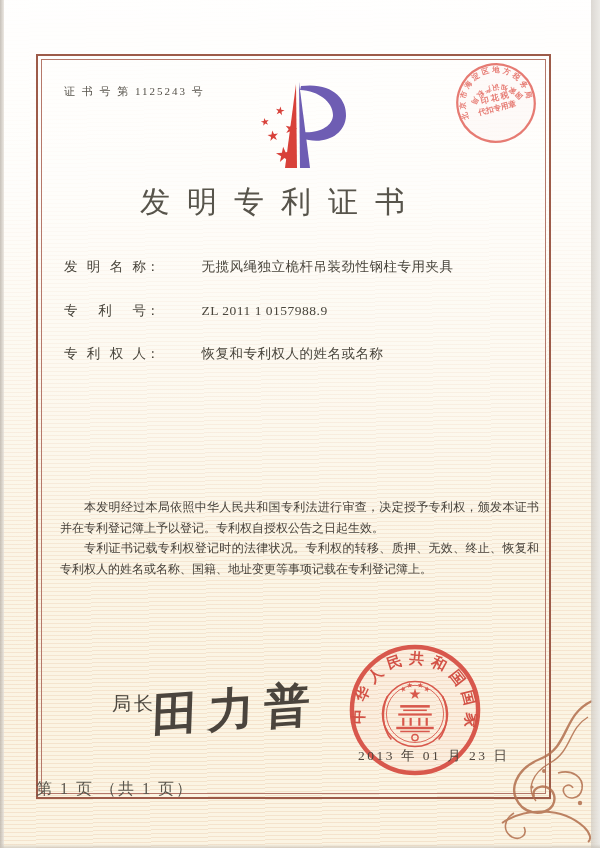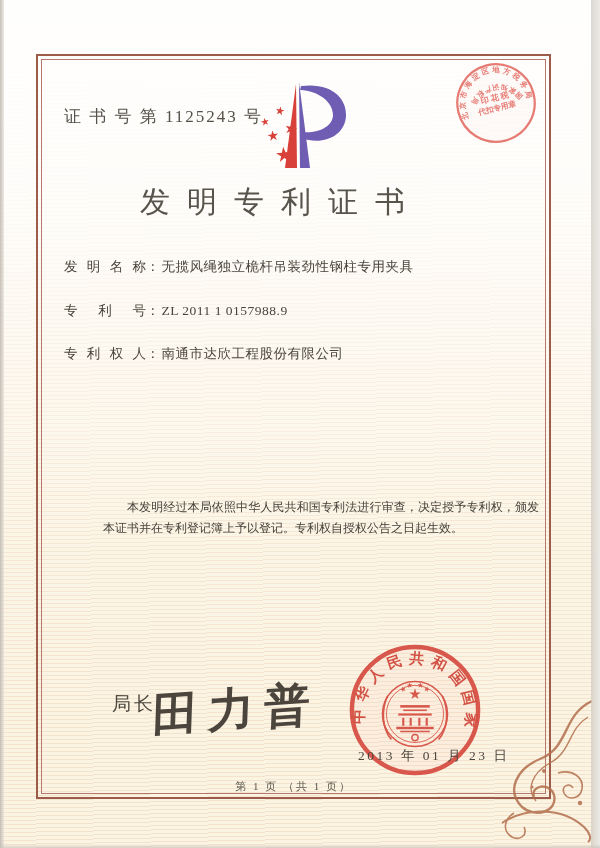--- a/index.html
+++ b/index.html
@@ -21,55 +21,55 @@
     background:linear-gradient(90deg,#b9b2a9,#e8e3dc); opacity:.8; }
   .scan-edge-right { position:absolute; right:0; top:0; width:9px; height:100%;
     background:linear-gradient(90deg, rgba(205,200,193,0.7), #eceae6); }
   .scan-edge-bottom { position:absolute; left:0; bottom:0; width:100%; height:4px;
     background:linear-gradient(0deg,#c9c3ba, rgba(230,226,219,0)); opacity:.7; }
 
   .frame { position:absolute; left:36px; top:54px; width:515px; height:745px;
     border:2.5px solid #9d5b49; }
   .frame-inner { position:absolute; inset:3px; border:1.2px solid #b5786a; }
 
-  .cert-no { position:absolute; left:64px; top:105px; font-size:17px; color:#56524a;
+  .cert-no { position:absolute; left:64px; top:84px; font-size:11px; color:#56524a;
     letter-spacing:2px; }
 
   .logo { position:absolute; left:243px; top:76px; width:122px; height:104px; }
 
   .title { position:absolute; left:36px; top:182px; width:473px; text-align:center;
     font-size:30px; color:#57544b; letter-spacing:17px; text-indent:17px; font-weight:500; }
 
   .fields { position:absolute; left:64px; top:258px; width:460px; font-size:13.5px; color:#49453c; }
   .field-row { margin-bottom:25.5px; white-space:nowrap; }
   .field-label { display:inline-block; width:82px; text-align:justify; text-align-last:justify;
     vertical-align:bottom; }
   .field-colon { display:inline-block; margin-right:2px; }
-  .field-value { letter-spacing:0.5px; }
+  .field-value { letter-spacing:0.5px;margin-left:40px; }
 
   .paras { position:absolute; left:60px; top:497px; width:479px; font-size:12px;
     line-height:20.6px; color:#46413a; text-align:justify; }
-  .paras p { text-indent:2em;margin-left:43px; }
+  .paras p { text-indent:2em; }
 
   .sig-label { position:absolute; left:112px; top:691px; font-size:19px; color:#4c473f;
     letter-spacing:3px; }
   .sig-name { position:absolute; left:152px; top:679px; font-size:46px; color:#332e28;
     letter-spacing:10px; transform:rotate(-4deg) skewX(-6deg); font-weight:bold; opacity:.88; }
 
   .seal { position:absolute; left:346px; top:641px; width:138px; height:138px; opacity:.9; }
   .seal-date { position:absolute; left:358px; top:747px; font-size:13.5px; color:#4e463e;
     letter-spacing:2.5px; z-index:5; }
 
   .tax-stamp { position:absolute; left:453px; top:60px; width:86px; height:86px;
     transform:rotate(-14deg); opacity:.85; }
 
   .flourish { position:absolute; left:492px; top:695px; width:106px; height:148px; }
 
-  .footer { position:absolute; left:36px; top:779px; width:515px; text-align:center;
-    font-size:11px; color:#5a564d; letter-spacing:2px; }
+  .footer { position:absolute; left:36px; top:779px; width:515px; 
+    font-size:16px; color:#5a564d; letter-spacing:2px; }
 </style>
 </head>
 <body>
 
 <div class="page">
 
   <div class="frame">
     <div class="frame-inner"></div>
   </div>
 
@@ -96,26 +96,27 @@
   <div class="title">发明专利证书</div>
 
   <div class="fields">
     <div class="field-row">
       <span class="field-label">发明名称</span><span class="field-colon">：</span><span class="field-value">无揽风绳独立桅杆吊装劲性钢柱专用夹具</span>
     </div>
     <div class="field-row">
       <span class="field-label">专利号</span><span class="field-colon">：</span><span class="field-value">ZL 2011 1 0157988.9</span>
     </div>
     <div class="field-row">
-      <span class="field-label">专利权人</span><span class="field-colon">：</span><span class="field-value">南通市达欣工程股份有限公司</span>
+      <span class="field-label">专利权人</span><span class="field-colon">：</span><span class="field-value">恢复和专利权人的姓名或名称</span>
     </div>
   </div>
 
   <div class="paras">
     <p>本发明经过本局依照中华人民共和国专利法进行审查，决定授予专利权，颁发本证书并在专利登记簿上予以登记。专利权自授权公告之日起生效。</p>
+    <p>专利证书记载专利权登记时的法律状况。专利权的转移、质押、无效、终止、恢复和专利权人的姓名或名称、国籍、地址变更等事项记载在专利登记簿上。</p>
   </div>
 
   <div class="sig-label">局长</div>
   <div class="sig-name">田力普</div>
 
   <svg class="seal" viewBox="0 0 140 140">
     <circle cx="70" cy="70" r="64" fill="rgba(236,120,110,0.05)" stroke="#d5483d" stroke-width="4.5"></circle>
     <path id="sealArc" d="M 19,85 A 52,52 0 1 1 121,85" fill="none"></path>
     <text font-size="15" fill="#cf4136" letter-spacing="6.2" font-weight="bold" font-family="Liberation Serif, DejaVu Serif, serif">
       <textPath href="#sealArc" startOffset="1">中华人民共和国国家知识产权局</textPath>

